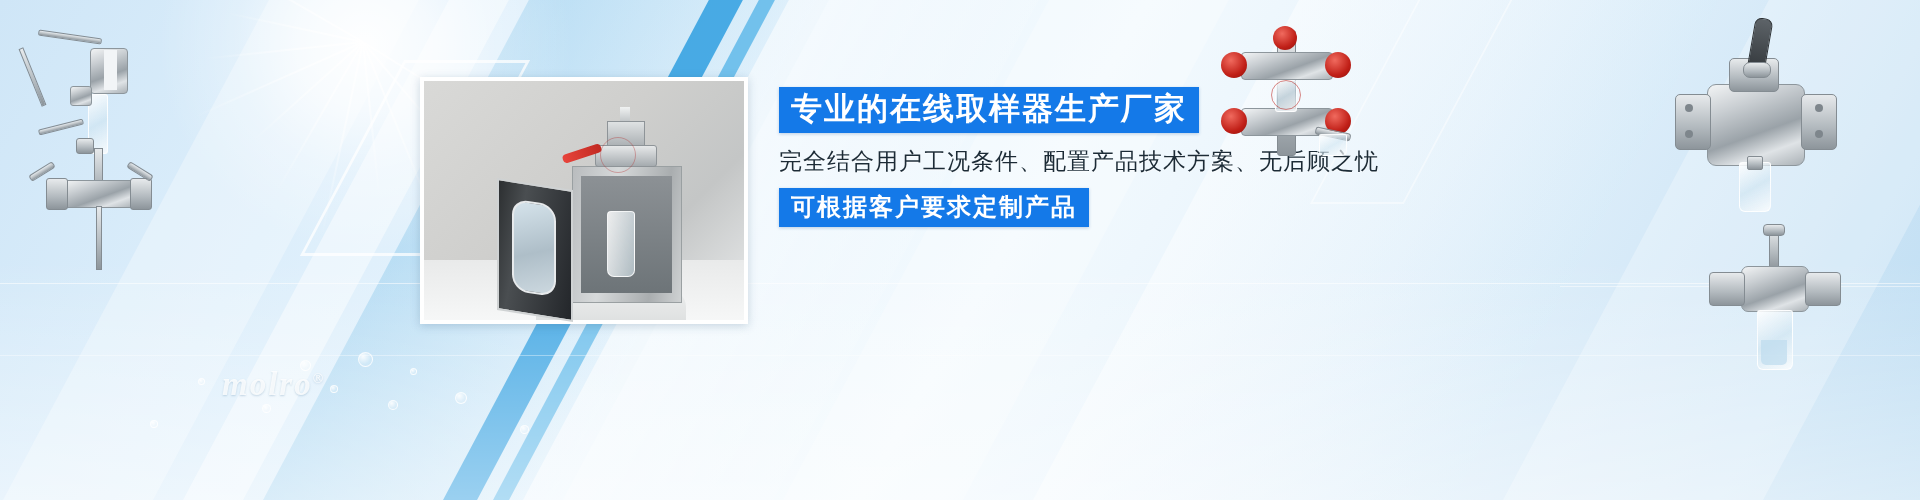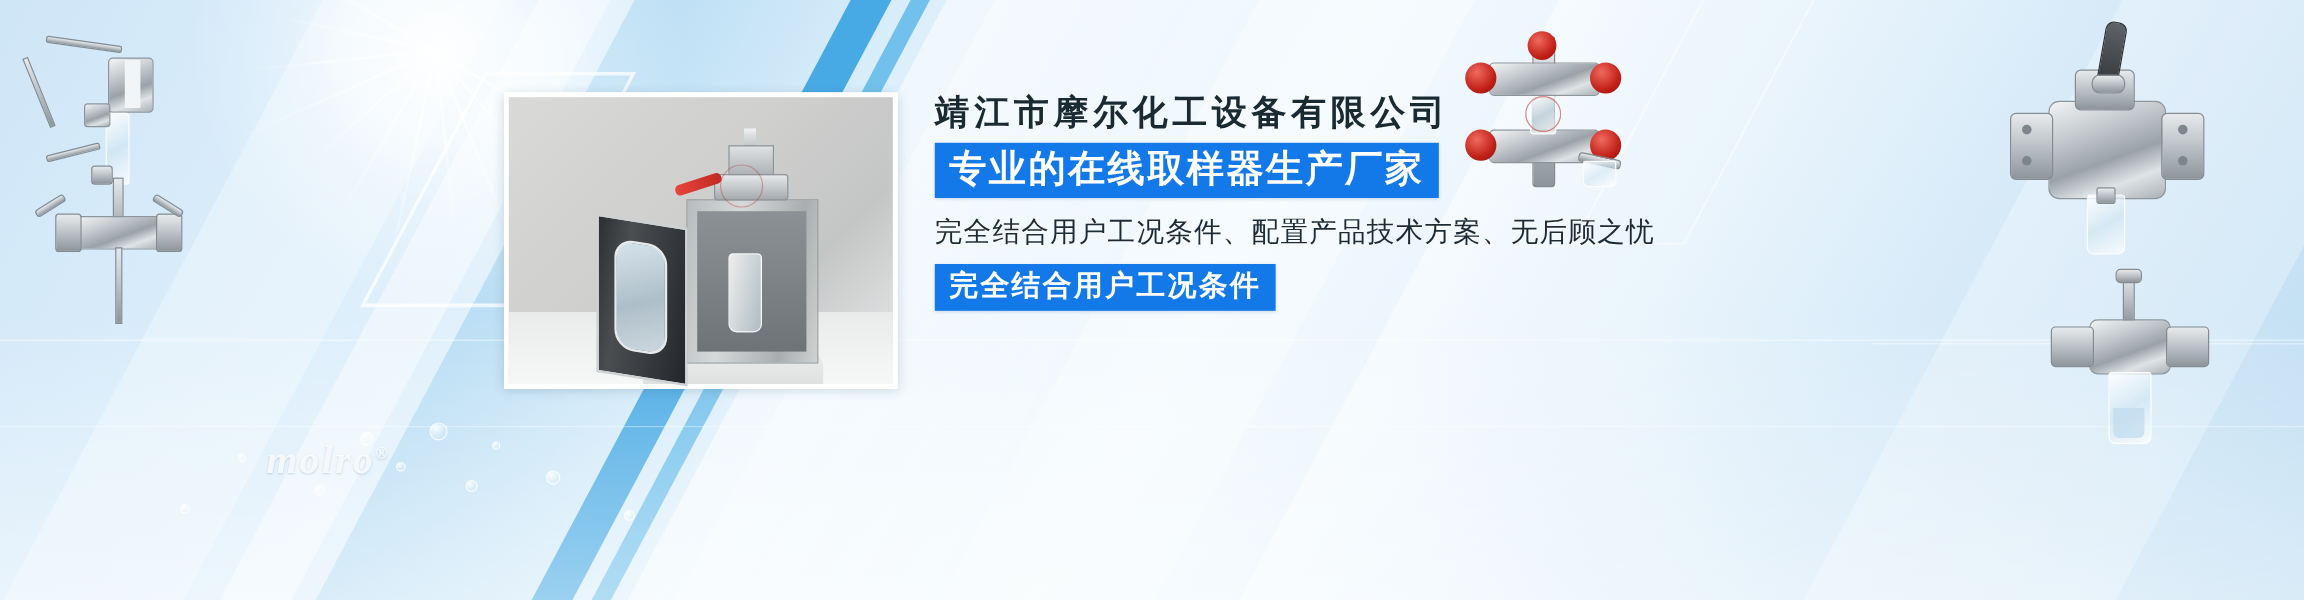--- a/index.html
+++ b/index.html
@@ -148,27 +148,26 @@
     <div class="head">
       <div class="stem"></div>
       <div class="body"></div>
       <div class="flange"></div>
     </div>
     <div class="handle"></div>
     <div class="seal"></div>
   </div>
 
   <div id="textblock">
-    <div id="company-title">靖江市摩尔化工设备有限公司</div>
     <div>
       <span id="tagline1" class="bluebar">专业的在线取样器生产厂家</span>
     </div>
     <div id="tagline2">完全结合用户工况条件、配置产品技术方案、无后顾之忧</div>
     <div>
-      <span id="tagline3" class="bluebar">完全结合用户工况条件</span>
+      <span id="tagline3" class="bluebar">可根据客户要求定制产品</span>
     </div>
   </div>
 
   <div style="position:absolute;left:1215px;top:30px;width:160px;height:130px;">
     <div class="eq metal2" style="position:absolute;left:62px;top:0;width:17px;height:124px;border-radius:3px;"></div>
     <div class="eq metal" style="position:absolute;left:26px;top:22px;width:90px;height:26px;border-radius:4px;"></div>
     <div class="eq metal" style="position:absolute;left:26px;top:78px;width:90px;height:26px;border-radius:4px;"></div>
     <div class="redwheel" style="position:absolute;left:6px;top:22px;width:26px;height:26px;"></div>
     <div class="redwheel" style="position:absolute;left:110px;top:22px;width:26px;height:26px;"></div>
     <div class="redwheel" style="position:absolute;left:6px;top:78px;width:26px;height:26px;"></div>

